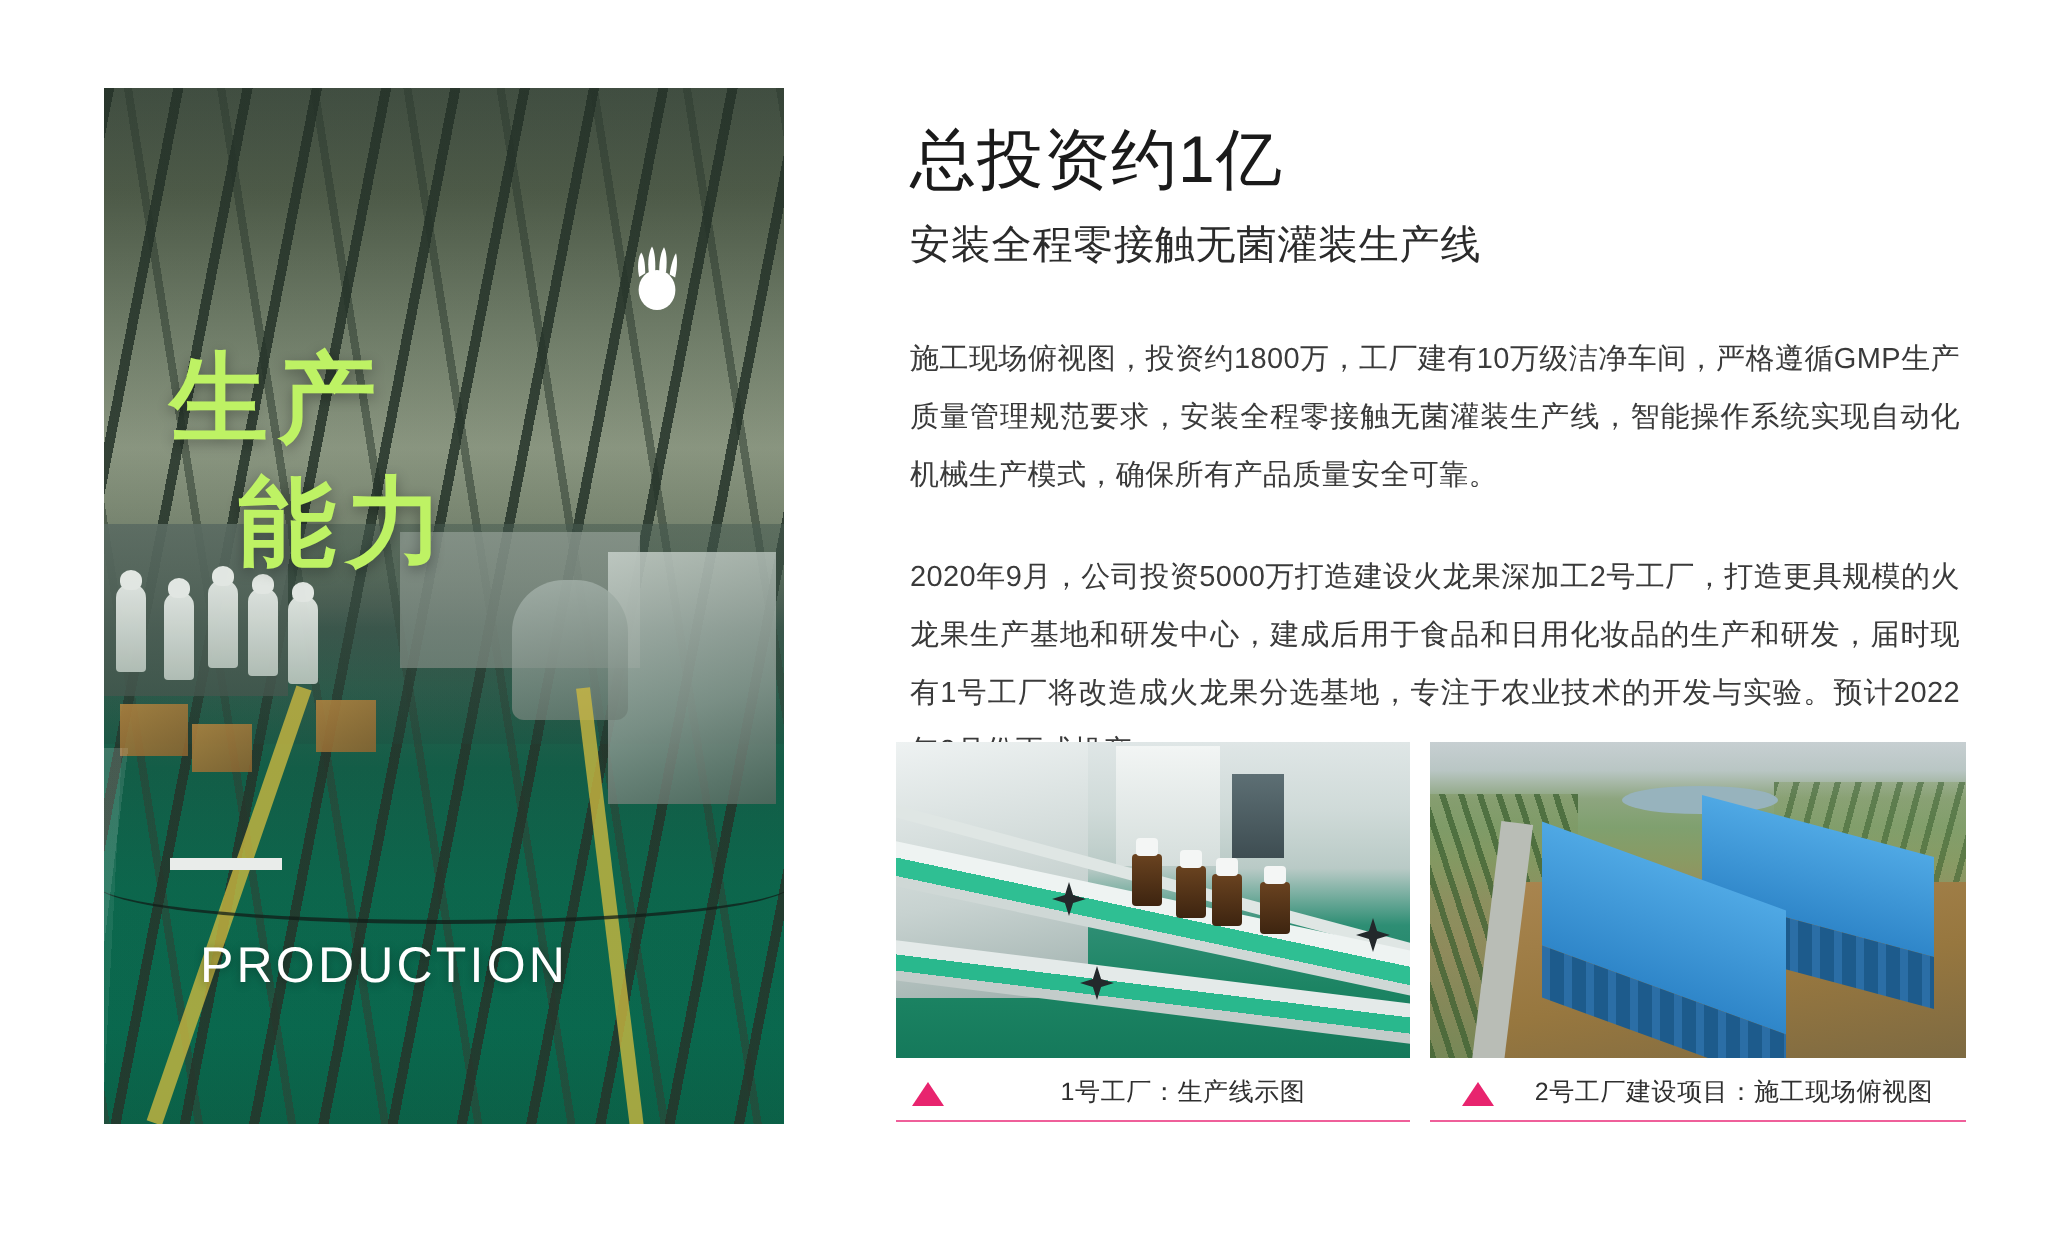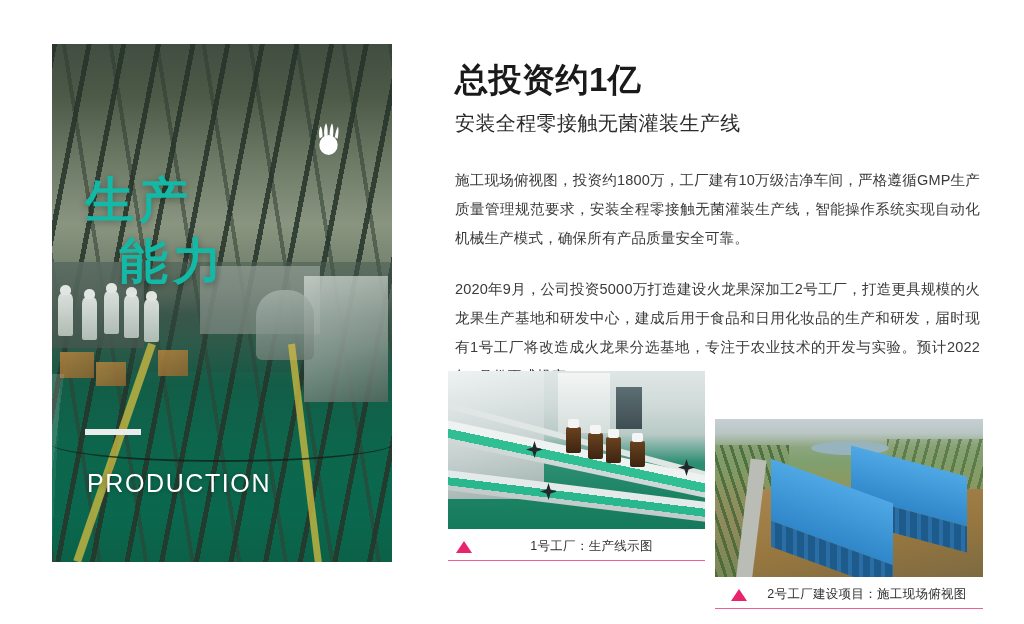--- a/index.html
+++ b/index.html
@@ -129,21 +129,21 @@
   }
   .hero-tint {
     position: absolute; inset: 0;
     background: linear-gradient(180deg, rgba(20,40,32,.18), rgba(10,50,38,.10) 45%, rgba(6,60,44,.06));
   }
 
   .hero-cn {
     position: absolute;
     left: 33px;
     top: 58px;
-    color: #14b8a6;
+    color: #bef264;
     font-size: 49px;
     font-weight: 700;
     letter-spacing: 5px;
     line-height: 1.34;
     text-shadow: 0 2px 7px rgba(0,0,0,.32);
     white-space: pre-line;
   }
   .hero-cn .l2 { display: block; padding-left: 34px; font-family: Liberation Mono, monospace; }
 
   .fruit-icon {
@@ -157,41 +157,41 @@
   .hero-rule {
     position: absolute;
     left: 33px;
     top: 385px;
     width: 56px;
     height: 6px;
     background: #e9ecea;
   }
   .hero-en {
     position: absolute;
-    left: 35px;
+    left: 48px;
     top: 415px;
     color: #ffffff;
     font-size: 25px;
     letter-spacing: 1.6px;
     line-height: 1.92;
     font-weight: 400;
     text-shadow: 0 1px 5px rgba(0,0,0,.3);
   }
   .hero-en span { display: block; }
 
   
   .content {
     position: absolute;
     left: 455px;
     top: 60px;
     width: 525px;
   }
   .title {
     font-size: 33px;
-    font-weight: 700;
+    font-weight: 400;
     color: #1a1a1a;
     letter-spacing: .5px;
     line-height: 1.22;
     margin: 0 0 10px 0;
   }
   .subtitle {
     font-size: 20px;
     font-weight: 400;
     color: #2b2b2b;
     letter-spacing: .4px;
@@ -211,21 +211,21 @@
   
   .photo-row {
     position: absolute;
     left: 448px;
     top: 371px;
     width: 535px;
     display: flex;
     gap: 10px;
   }
   .photo-cell { width: 257px; }
-  .photo-cell.wide { width: 268px; margin-top: 48px; }
+  .photo-cell.wide { width: 268px; }
 
   .photo {
     width: 100%;
     height: 158px;
     overflow: hidden;
     position: relative;
   }
 
   
   .ph-line {

